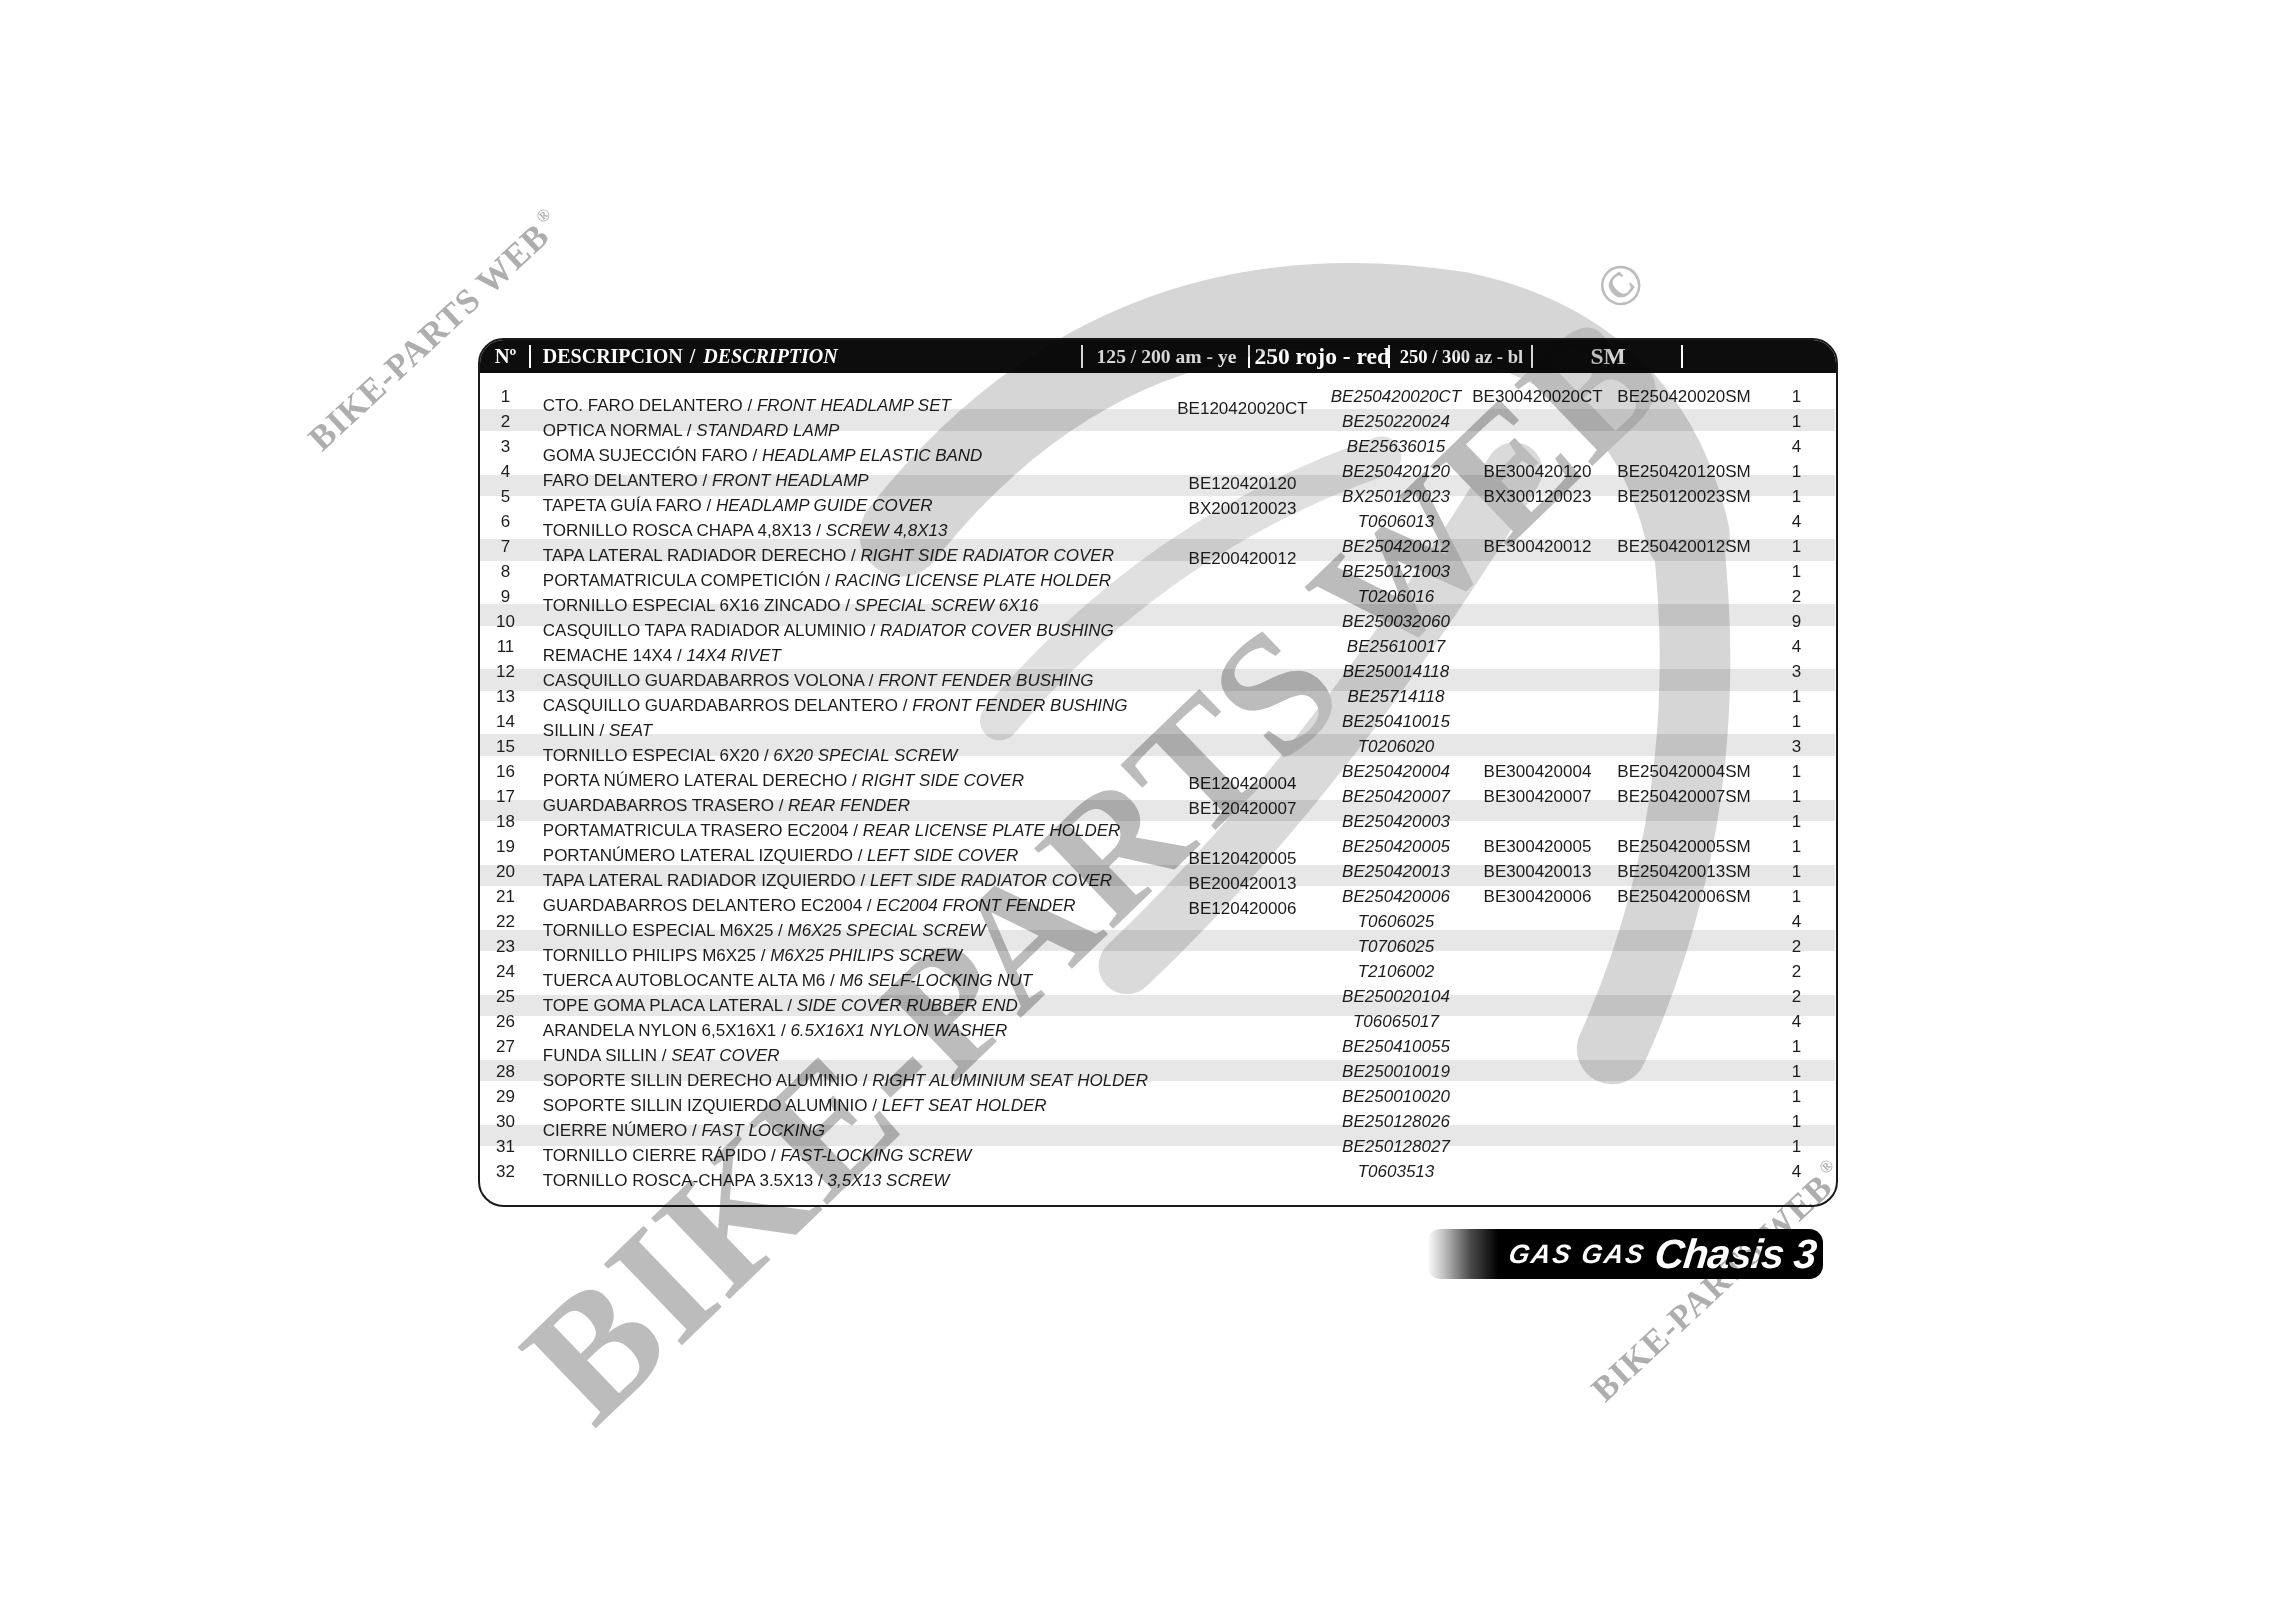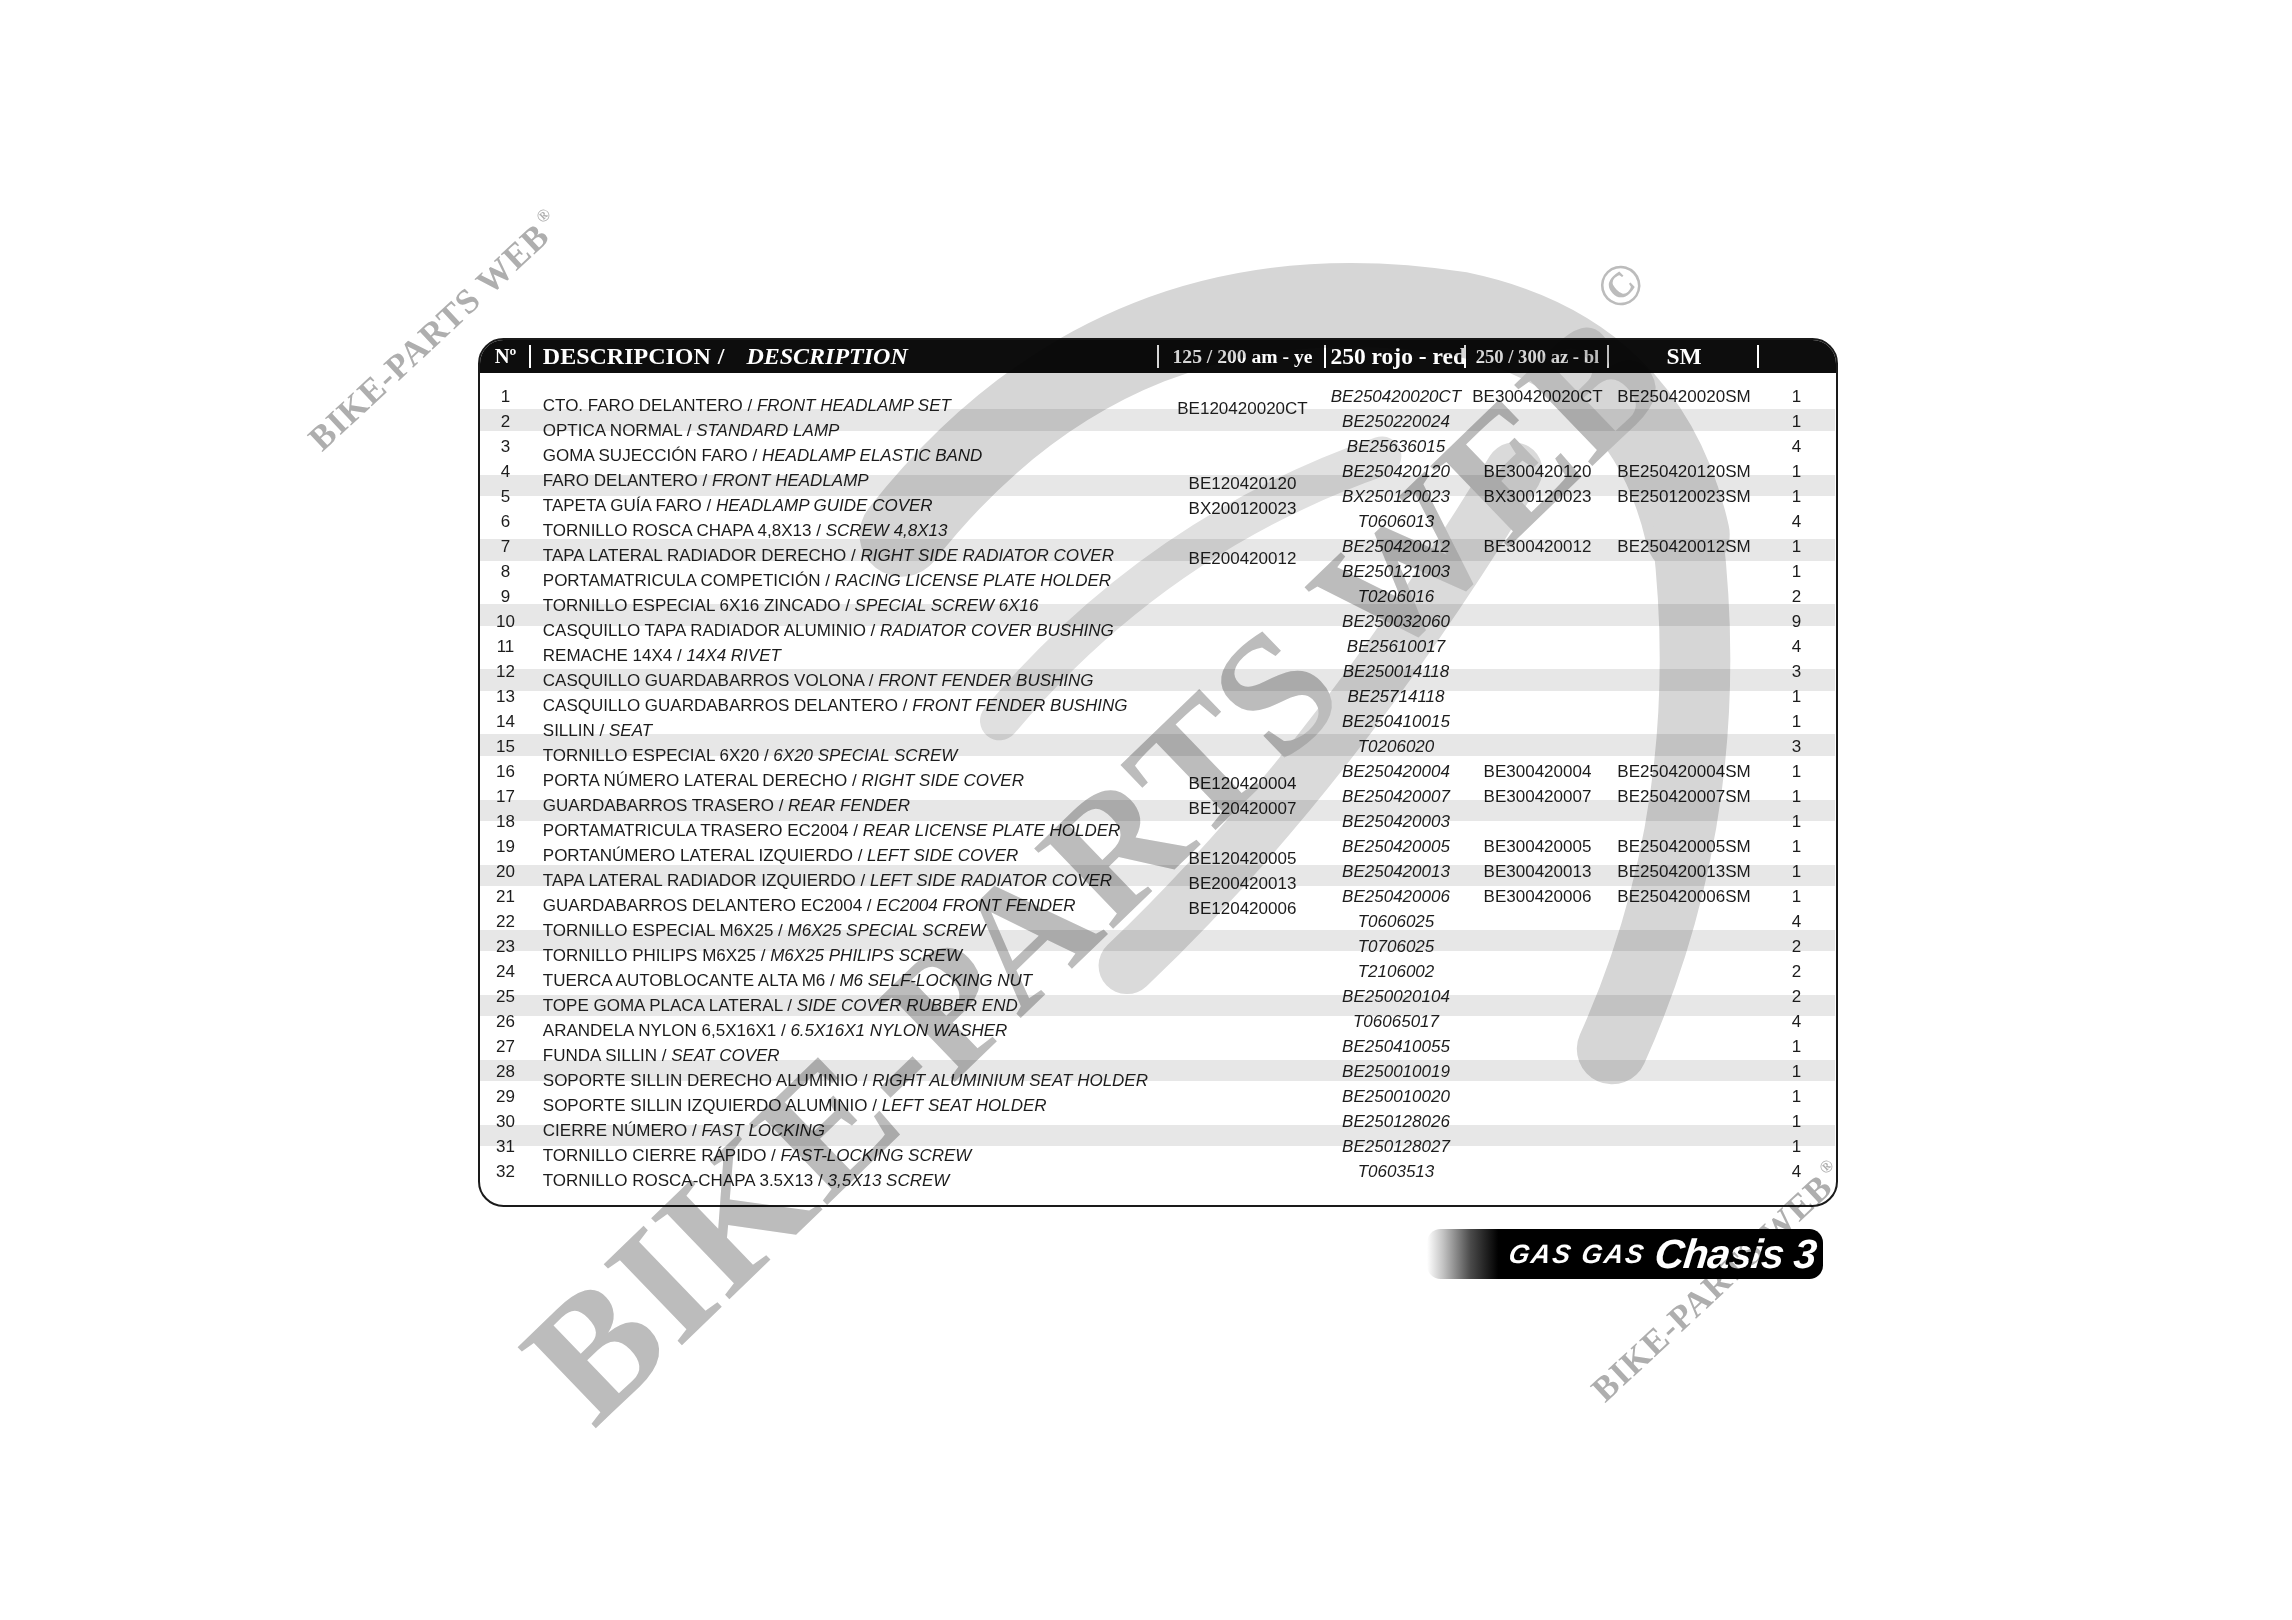--- a/index.html
+++ b/index.html
@@ -8,22 +8,22 @@
 
   
   .parts-table{position:absolute;left:478px;top:338px;width:1360px;height:869px;
     box-sizing:border-box;border:2.9px solid #1a1a1a;border-radius:25.5px;background:#fff;
     overflow:hidden;z-index:2;}
   .thead{display:flex;height:33px;background:#0d0d0d;color:#fff;
     font-family:"Liberation Serif",serif;font-weight:bold;align-items:stretch;}
   .th{position:relative;display:flex;align-items:center;justify-content:center;box-sizing:border-box;}
   .th .vdiv{position:absolute;right:0;top:16%;height:68%;width:2px;background:#ffffff;}
   .th-num{width:51px;font-size:20.6px;}
-  .th-desc{width:628px;justify-content:flex-start;padding-left:11.8px;font-size:24px;}
-  .th-desc .en{font-style:italic;margin-left:22px;}
+  .th-desc{width:552px;justify-content:flex-start;padding-left:11.8px;font-size:20px;}
+  .th-desc .en{font-style:italic;margin-left:8px;}
   .th-desc .sep{margin-left:6.9px;}
   .th-125{width:167px;font-size:19.6px;}
   .th-250{width:140px;font-size:23.5px;justify-content:flex-end;}
   .th-300{width:143px;font-size:18.6px;}
   .th-sm{width:150px;font-size:23.5px;}
   .th-qty{width:75px;}
 
   .tbody{position:absolute;left:0;top:44px;width:1355px;
     background-image:repeating-linear-gradient(180deg,
       rgba(0,0,0,0) 0px,rgba(0,0,0,0) 25.5px,

